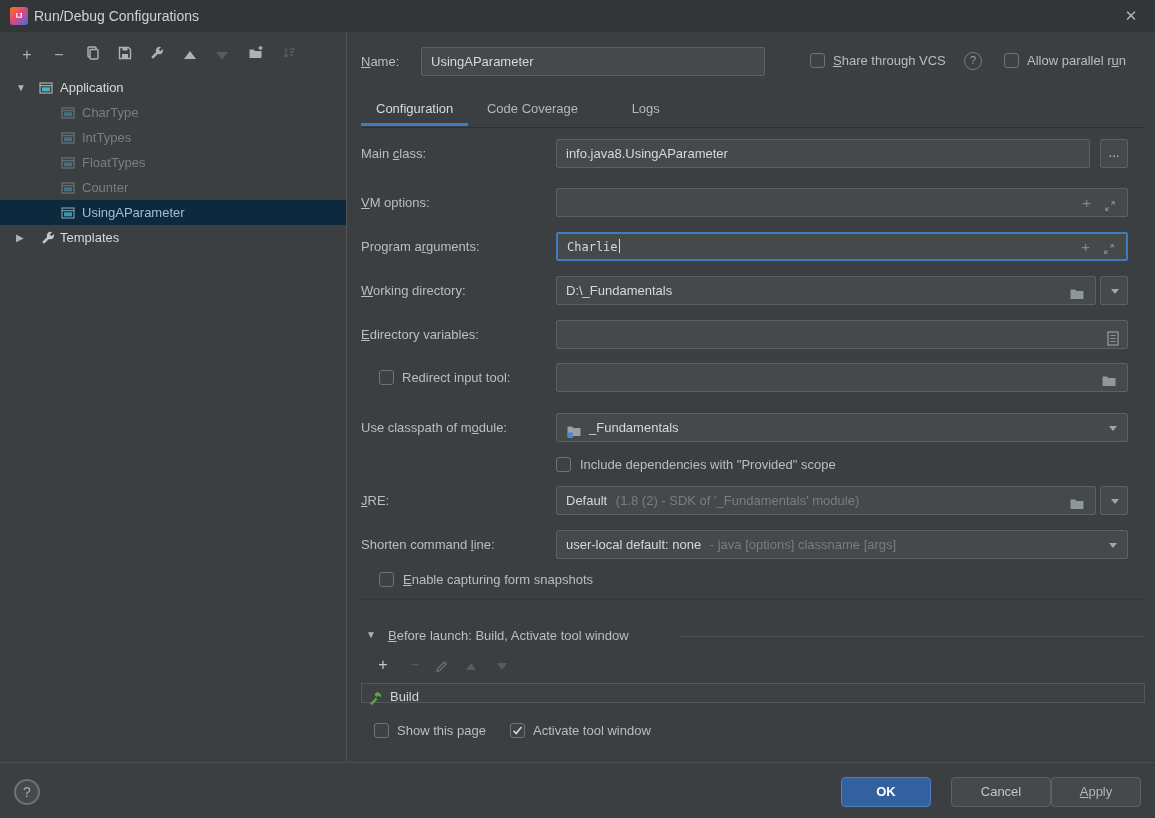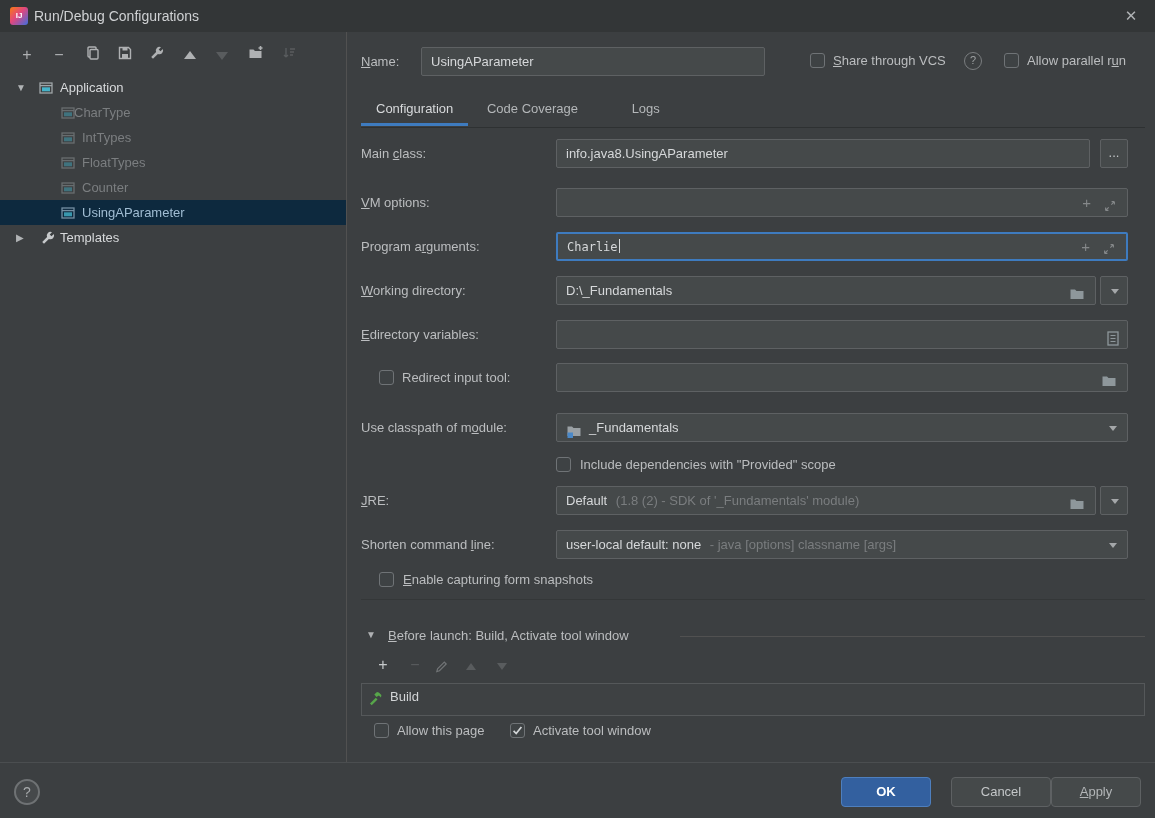--- a/index.html
+++ b/index.html
@@ -59,21 +59,21 @@
   .tab.active { color:#D7D9DB; box-shadow:inset 0 -3px 0 #3E7BBF; }
   
   .btn { height:30px; border-radius:4px; text-align:center; line-height:28px; }
   .btn.blue { background:#33609F; border:1px solid #4E7FBE; color:#FFFFFF; font-weight:bold; }
   .btn.gray { background:#45494A; border:1px solid #5E6163; color:#C3C6C8; }
   .helpcirc { width:26px; height:26px; border-radius:50%; border:2px solid #6F7274;
     background:#46494B; color:#A7AAAC; text-align:center; line-height:22px; font-size:14px; }
   .qmini { width:18px; height:18px; border-radius:50%; border:1.5px solid #7A7D7F;
     color:#9EA1A3; text-align:center; line-height:15px; font-size:11px; }
   .sep { background:#4B4E50; height:1px; }
-  .listbox { border:1px solid #55585A; background:#3E4143; height:33px; line-height:26px; color:#D2D4D6; }
+  .listbox { border:1px solid #55585A; background:#3E4143; height:20px; line-height:26px; color:#D2D4D6; }
 </style>
 </head>
 <body>
 
 <div class="abs titlebar"></div>
 <div class="abs logo">IJ</div>
 <div class="abs wtitle">Run/Debug Configurations</div>
 <div class="abs closebtn">✕</div>
 
 <div class="abs leftpanel"></div>
@@ -124,21 +124,21 @@
   <span class="abs gtitle" style="left:60px;">Application</span>
 </div>
 <div class="abs trow" style="top:100px;">
   <span class="ticon" style="left:60px;opacity:.45;">
     <svg width="16" height="16" viewBox="0 0 16 16">
         <rect x="2" y="3" width="12" height="10" fill="none" stroke="#9FA5A8" stroke-width="1.3"></rect>
         <line x1="2" y1="5.6" x2="14" y2="5.6" stroke="#9FA5A8" stroke-width="1.3"></line>
         <rect x="4" y="7.3" width="8" height="4" fill="#45B3C9"></rect>
       </svg>
   </span>
-  <span class="abs citem" style="left:74px;text-align:center;">CharType</span>
+  <span class="abs citem" style="left:82px;text-align:center;">CharType</span>
 </div>
 <div class="abs trow" style="top:125px;">
   <span class="ticon" style="left:60px;opacity:.45;">
     <svg width="16" height="16" viewBox="0 0 16 16">
         <rect x="2" y="3" width="12" height="10" fill="none" stroke="#9FA5A8" stroke-width="1.3"></rect>
         <line x1="2" y1="5.6" x2="14" y2="5.6" stroke="#9FA5A8" stroke-width="1.3"></line>
         <rect x="4" y="7.3" width="8" height="4" fill="#45B3C9"></rect>
       </svg>
   </span>
   <span class="abs citem" style="left:82px;">IntTypes</span>
@@ -306,21 +306,21 @@
       <svg width="16" height="16" viewBox="0 0 16 16">
           <path d="M2 13.6 7.8 7.8l1.7 1.7L3.7 15.3z" fill="#57A64A"></path>
           <path d="M6.3 4.6 9 2l1.8.4L13.4 5l-.4 2.6-2.2-2.2L8.5 7z" fill="#57A64A"></path>
         </svg>
     </span>
     <span>Build</span>
   </div>
 </div>
 
 <div class="abs cb" style="left:374px;top:723px;"></div>
-<div class="abs lbl" style="left:397px;top:723px;">Allow this page</div>
+<div class="abs lbl" style="left:397px;top:723px;">Show this page</div>
 <div class="abs cb" style="left:510px;top:723px;padding:0;">
   <svg width="13" height="13" viewBox="0 0 15 15" style="display:block;margin:0 auto;">
       <path d="M3 8l3 3 6-7.5" stroke="#D2D5D7" stroke-width="2" fill="none"></path>
     </svg>
 </div>
 <div class="abs lbl" style="left:533px;top:723px;">Activate tool window</div>
 
 <div class="abs sep" style="left:0;top:762px;width:1155px;"></div>
 <div class="abs helpcirc" style="left:14px;top:779px;">?</div>
 <div class="abs btn blue" style="left:841px;top:777px;width:90px;">OK</div>

